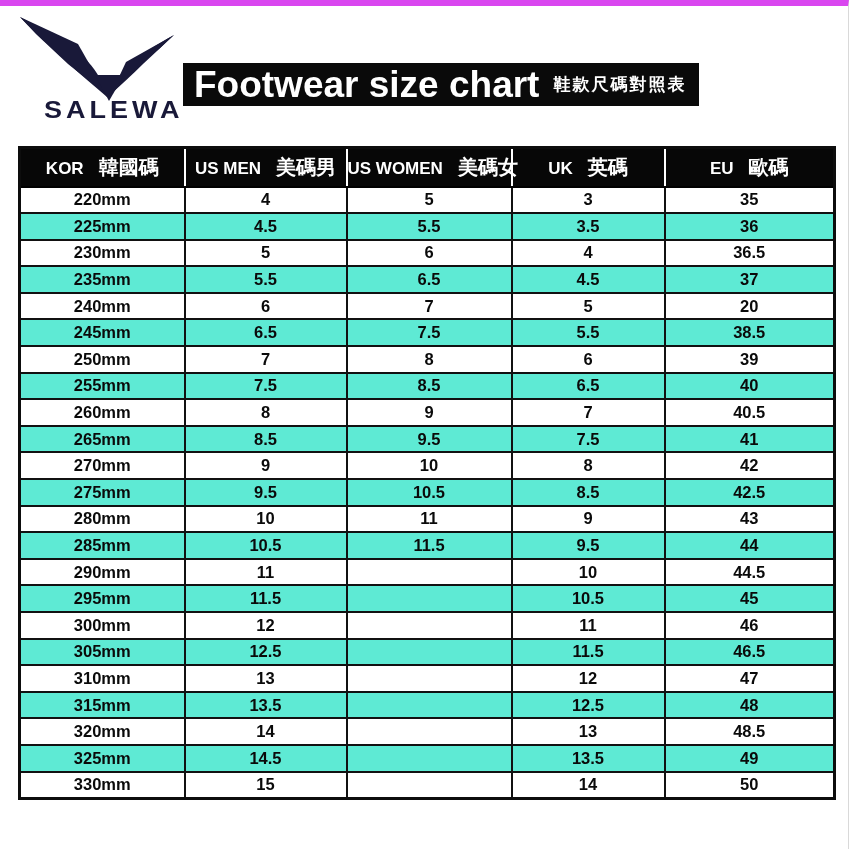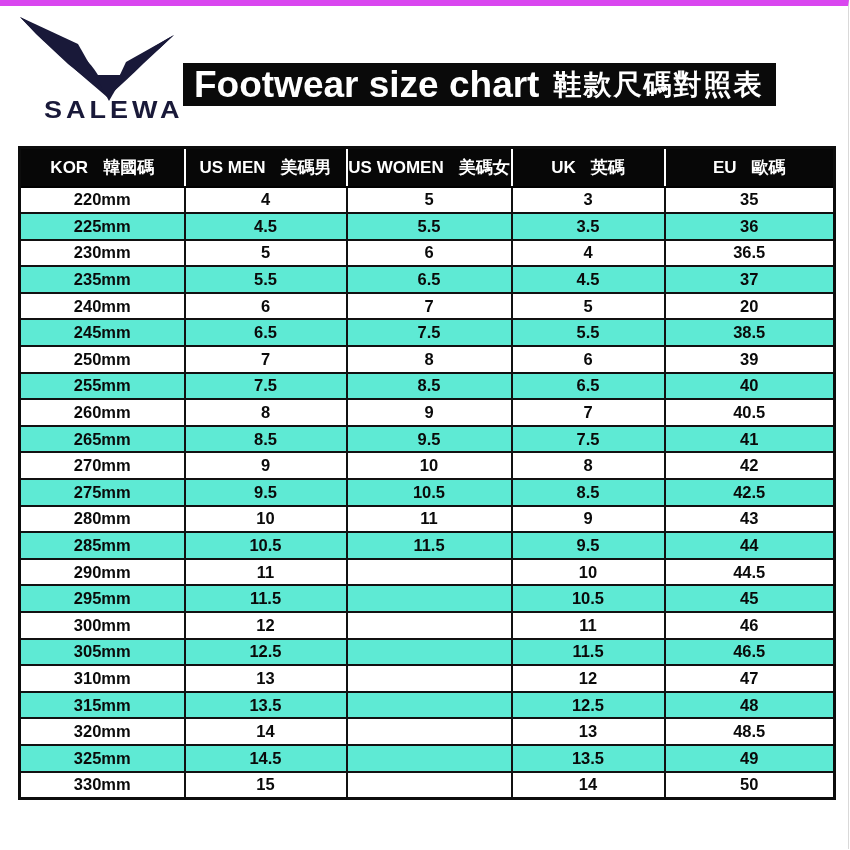--- a/index.html
+++ b/index.html
@@ -37,42 +37,42 @@
     background:#0a0a0a;
     display:inline-flex; align-items:center;
     padding:0 13px 0 11px;
     white-space:nowrap;
   }
   .title-en {
     color:#ffffff; font-weight:bold; font-size:37px;
     letter-spacing:0px;
   }
   .title-zh {
-    color:#ffffff; font-weight:bold; font-size:28px;
+    color:#ffffff; font-weight:bold; font-size:17px;
     margin-left:14px; letter-spacing:2px;
   }
   
   .size-table {
     position:absolute; left:18px; top:140px;
     width:815px;
     border-collapse:collapse;
     table-layout:fixed;
   }
   .size-table, .size-table td, .size-table th { border:2px solid #0d0d0d; }
   .size-table { border-width:3px; }
   .size-table th {
     background:#070707; color:#ffffff;
     height:39px;
     font-size:17px; font-weight:bold;
     text-align:center; vertical-align:middle;
     border:2px solid #ffffff;
     border-bottom:2px solid #000000;
     white-space:nowrap;
   }
-  .size-table th .zh { margin-left:15px; font-size:17px; }
+  .size-table th .zh { margin-left:15px; font-size:20px; }
   .size-table td {
     height:26.6px;
     font-size:16.5px; font-weight:bold;
     color:#0a0a0a;
     text-align:center; vertical-align:middle;
     background:#ffffff;
     border:2px solid #111111;
   }
   .size-table tr.alt td { background:#5eead4; }
 </style>

